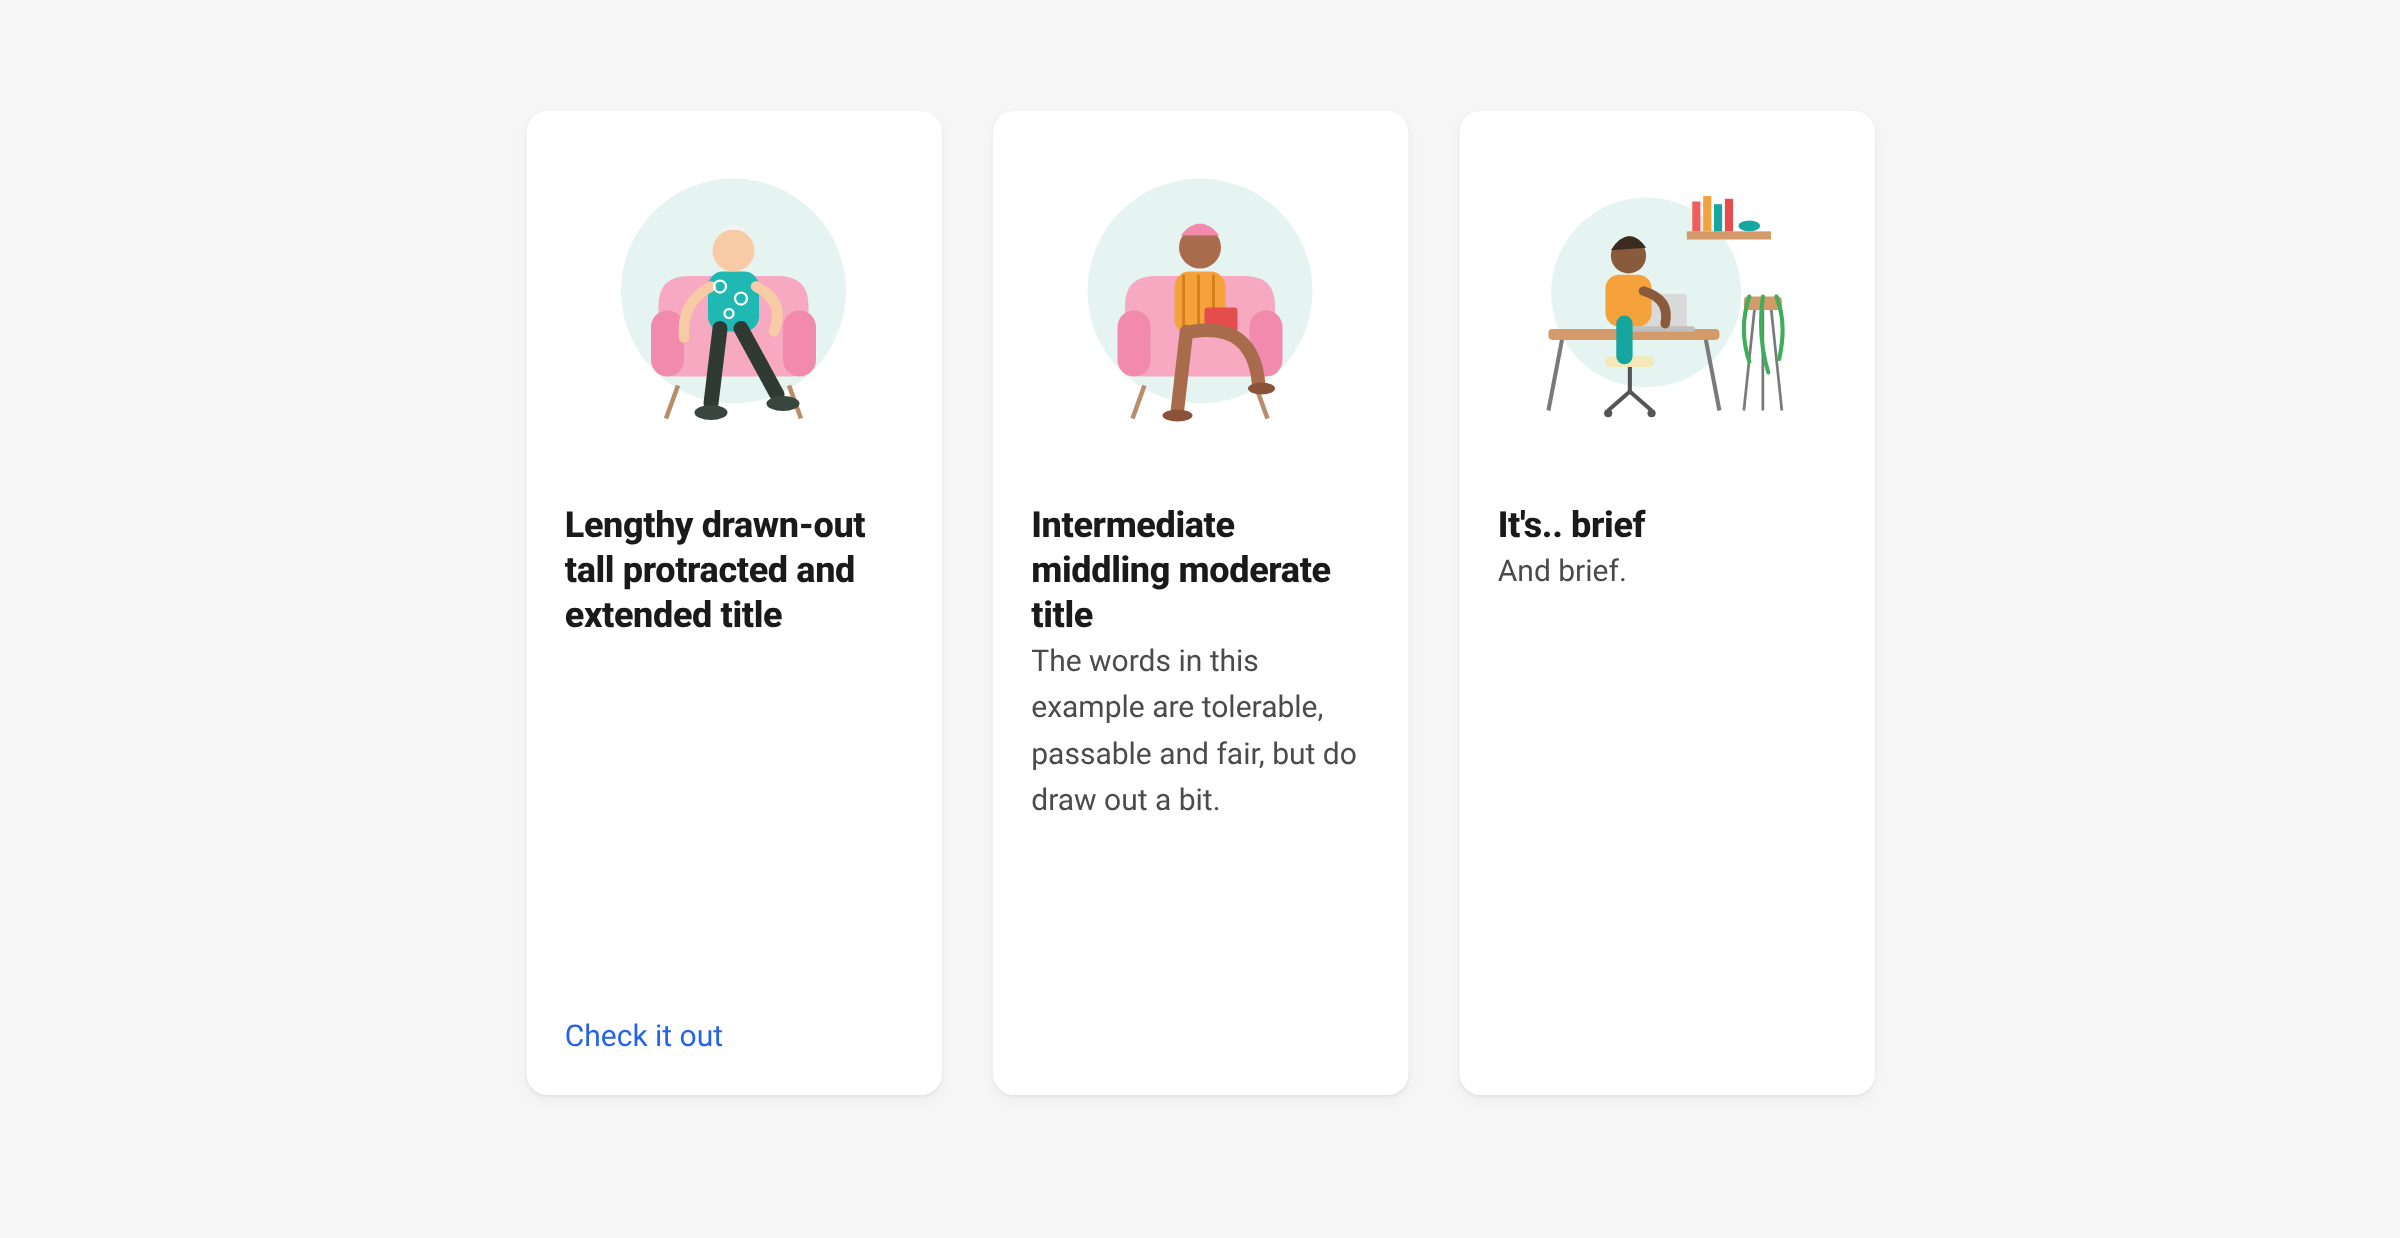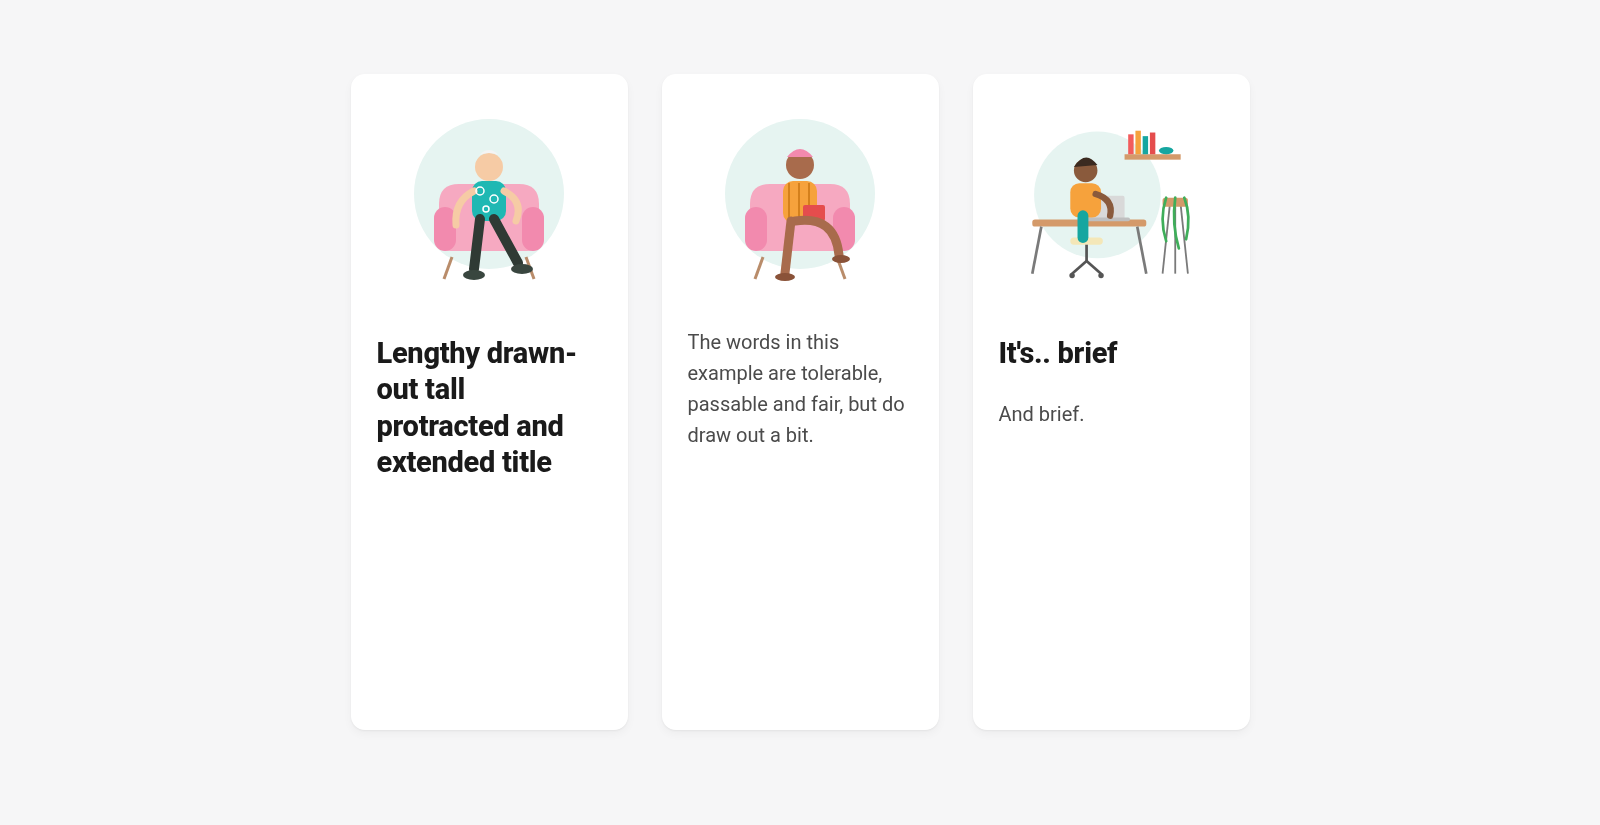--- a/index.html
+++ b/index.html
@@ -1,21 +1,21 @@
 <!DOCTYPE html>
 <html><head>
 <meta charset="utf-8">
 <style>
   html,body{margin:0;padding:0;width:1600px;height:825px;background:#F6F6F7;font-family:-apple-system,BlinkMacSystemFont,"Segoe UI",Roboto,Helvetica,Arial,sans-serif;color:#202223;}
   .stage{display:flex;justify-content:center;padding-top:74px;gap:34px;}
   .card{width:277px;height:656px;background:#fff;border-radius:14px;box-shadow:0 1px 2px rgba(0,0,0,.05),0 4px 10px rgba(0,0,0,.04);padding:0 26px;box-sizing:border-box;display:flex;flex-direction:column;}
   .illus-wrap{height:195px;display:flex;align-items:flex-end;justify-content:center;margin-top:30px;}
   .illus{width:190px;height:190px;position:relative;}
-  .title{font-weight:800;font-size:29px;line-height:1.25;margin:36px 0 0 0;color:#1a1a1a;letter-spacing:-.01em;}
-  .body{font-size:20px;line-height:1.55;color:#4b4b4b;margin-top:28px;}
+  .title{font-weight:800;font-size:24px;line-height:1.25;margin:36px 0 0 0;color:#1a1a1a;letter-spacing:-.01em;}
+  .body{font-size:20px;line-height:1.55;color:#4b4b4b;}
   .footer{margin-top:auto;margin-bottom:28px;}
   .link{color:#2563EB;font-size:20px;text-decoration:none;cursor:pointer;}
 </style>
 </head>
 <body>
 
 <div class="stage">
 
   <div class="card">
     <div class="illus-wrap">
@@ -39,20 +39,23 @@
         <path d="M100 110 l24 44" stroke="#2F3A34" stroke-width="10" stroke-linecap="round"></path>
         <ellipse cx="80" cy="166" rx="11" ry="5" fill="#39463F"></ellipse>
         <ellipse cx="128" cy="160" rx="11" ry="5" fill="#39463F"></ellipse>
 
         <circle cx="86" cy="82" r="4" fill="none" stroke="#fff" stroke-width="1.5"></circle>
         <circle cx="100" cy="90" r="4" fill="none" stroke="#fff" stroke-width="1.5"></circle>
         <circle cx="92" cy="100" r="3" fill="none" stroke="#fff" stroke-width="1.5"></circle>
       </svg>
     </div>
     <h3 class="title">Lengthy drawn-out tall protracted and extended title</h3>
+    <div class="footer">
+      <a class="link">Check it out</a>
+    </div>
   </div>
 
   <div class="card">
     <div class="illus-wrap">
       <svg class="illus" viewBox="0 0 190 190">
         <circle cx="95" cy="85" r="75" fill="#E6F4F1"></circle>
         <path d="M45 95 q0 -20 20 -20 h60 q20 0 20 20 v35 q0 12 -12 12 h-76 q-12 0 -12 -12 z" fill="#F6A9C1"></path>
         <rect x="40" y="98" width="22" height="44" rx="11" fill="#F28AAE"></rect>
         <rect x="128" y="98" width="22" height="44" rx="11" fill="#F28AAE"></rect>
         <line x1="58" y1="148" x2="50" y2="170" stroke="#B98C6A" stroke-width="3"></line>
@@ -66,20 +69,21 @@
         <path d="M82 48 q13 -16 26 0" fill="#F28AAE"></path>
 
         <rect x="98" y="96" width="22" height="16" rx="2" fill="#E54D4D"></rect>
 
         <path d="M90 112 q40 -6 44 34" stroke="#A86B4C" stroke-width="9" fill="none" stroke-linecap="round"></path>
         <path d="M86 112 l-6 52" stroke="#A86B4C" stroke-width="9" stroke-linecap="round"></path>
         <ellipse cx="80" cy="168" rx="10" ry="4" fill="#8A5238"></ellipse>
         <ellipse cx="136" cy="150" rx="9" ry="4" fill="#8A5238"></ellipse>
       </svg>
     </div>
+    <h3 class="title">Intermediate middling moderate title</h3>
     <div class="body">The words in this example are tolerable, passable and fair, but do draw out a bit.</div>
   </div>
 
   <div class="card">
     <div class="illus-wrap">
       <svg class="illus" viewBox="0 0 210 190">
         <circle cx="90" cy="85" r="70" fill="#E6F4F1"></circle>
 
         <rect x="120" y="40" width="62" height="6" fill="#D49A6A"></rect>
         <rect x="124" y="18" width="6" height="22" fill="#F25C5C"></rect>

